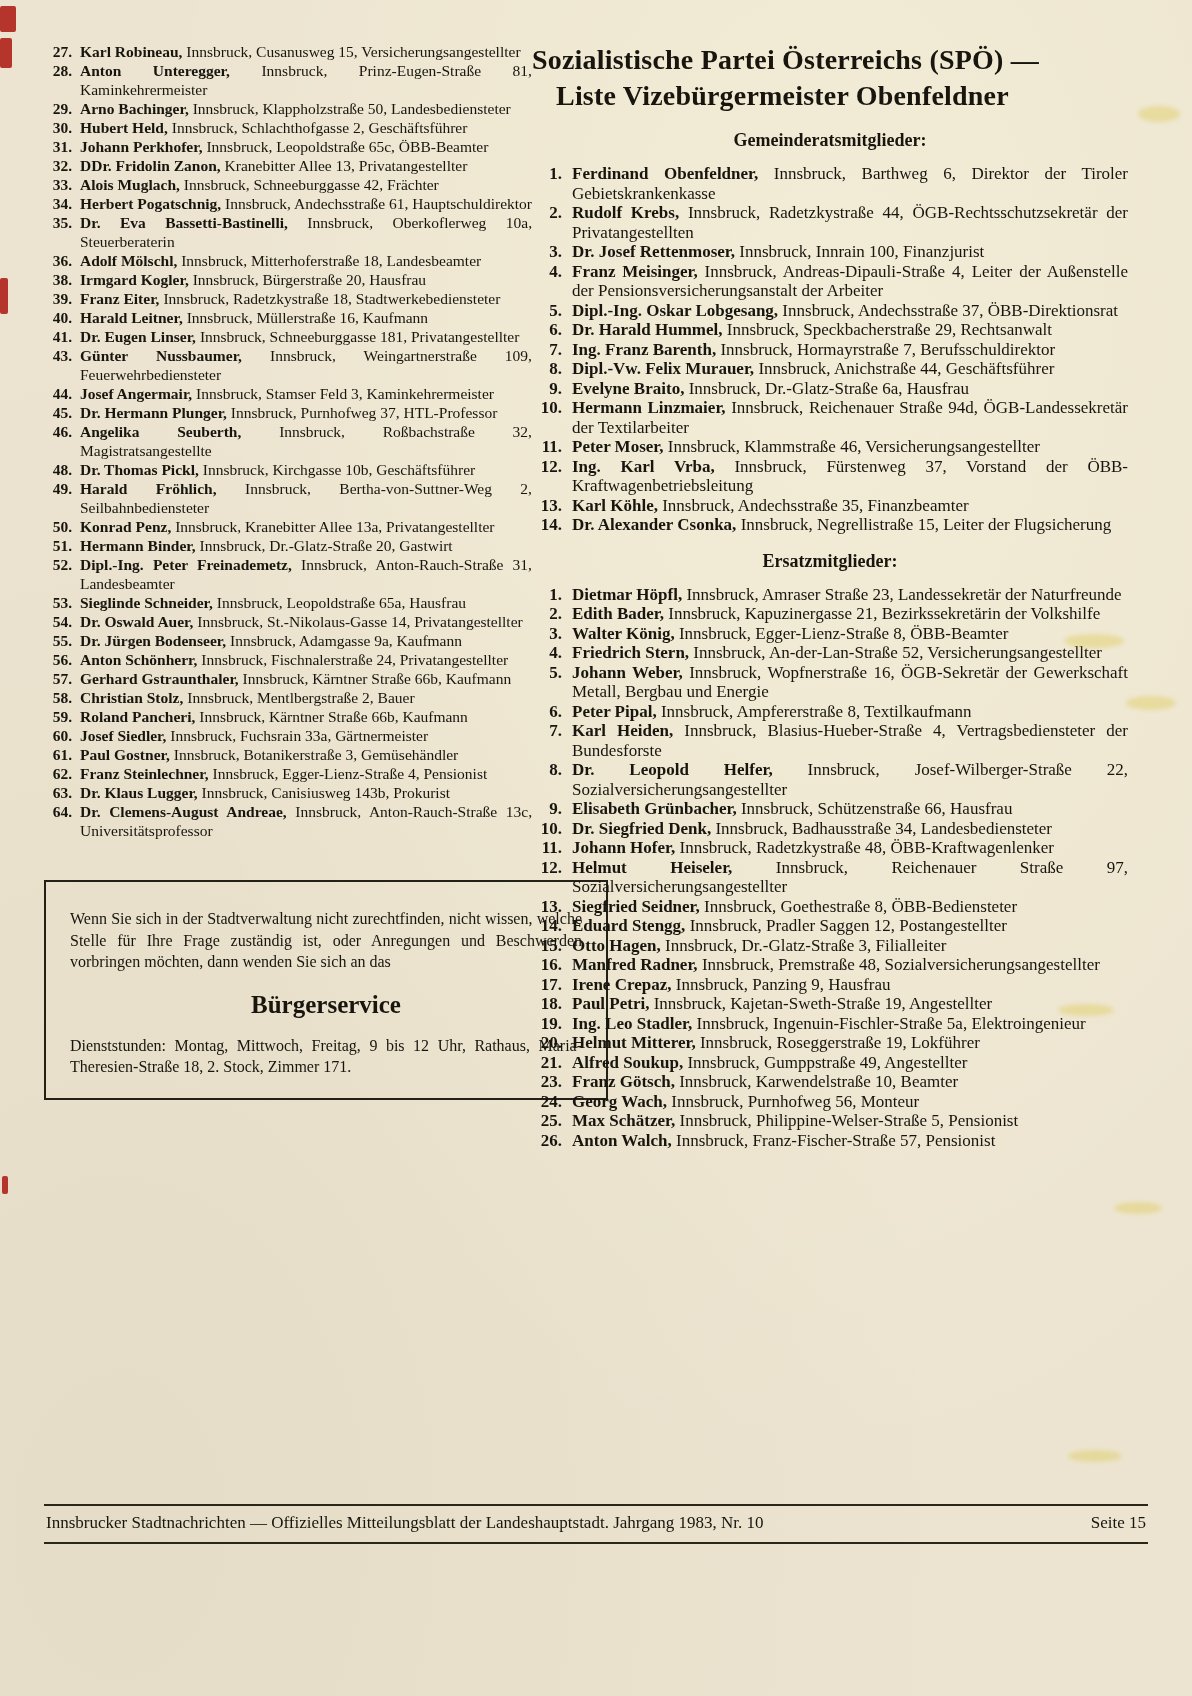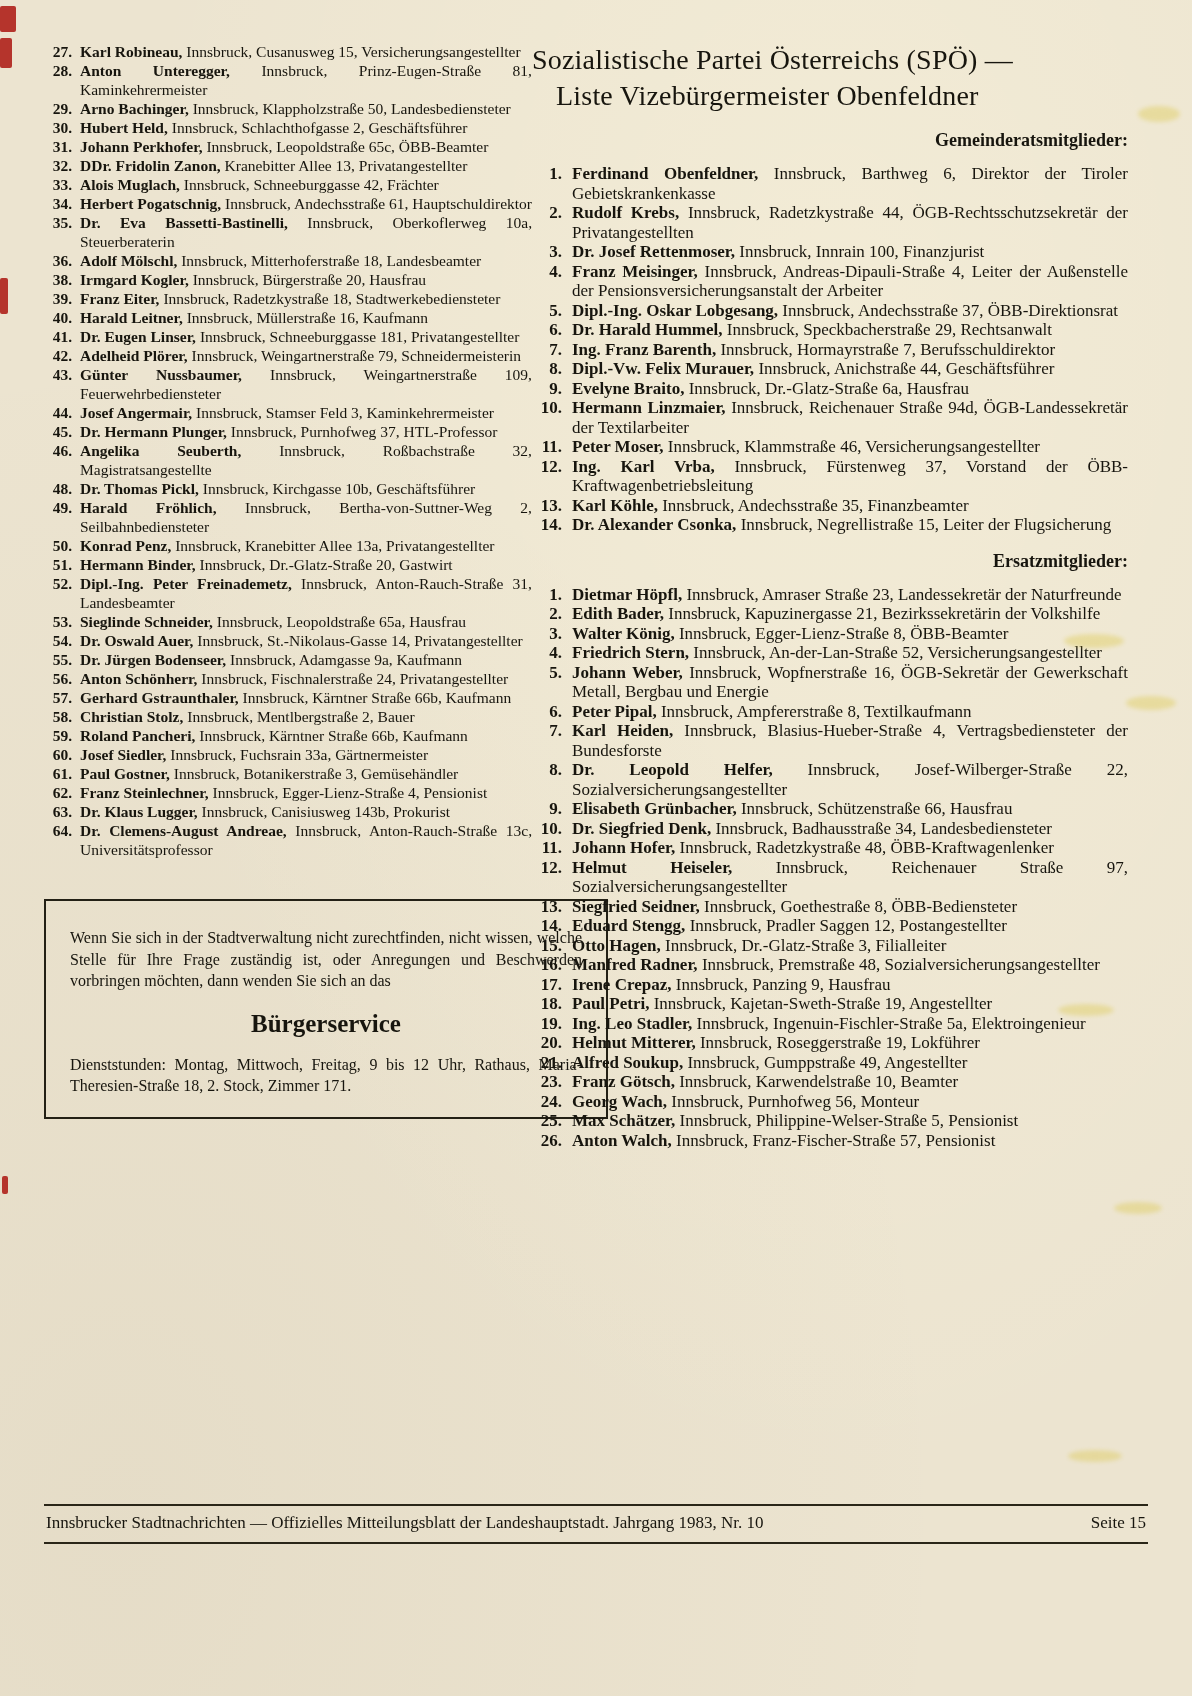--- a/index.html
+++ b/index.html
@@ -26,24 +26,24 @@
   .list .num { display:inline-block; width:28px; margin-right:8px; text-align:right; text-indent:0; font-weight:bold; }
   .list .name { font-weight:bold; }
 
   .col-left .list { font-size:15.5px; line-height:19px; }
 
   .col-right .list { font-size:17px; line-height:19.5px; }
   .col-right .list li { padding-left:40px; text-indent:-40px; }
   .col-right .list .num { width:30px; margin-right:10px; }
 
   
-  .party-title { font-size:28px; line-height:36px; font-weight:normal; letter-spacing:.2px; margin-bottom:14px; }
+  .party-title { font-size:28px; line-height:36px; font-weight:bold; letter-spacing:.2px; margin-bottom:14px; }
   .party-title .t1, .party-title .t2 { display:block; }
   .party-title .t2 { padding-left:24px; }
-  .section-heading { font-size:18px; font-weight:bold; text-align:right; margin:16px 0 13px 0; }
+  .section-heading { font-size:18px; font-weight:bold; text-align:center; margin:16px 0 13px 0; }
 
   
   .service-box { margin-top:40px; border:2px solid #23201５px; border:2px solid #232015; padding:26px 24px 20px 24px; width:564px; }
   .service-box .intro, .service-box .hours { font-size:16px; line-height:21.5px; text-align:justify; }
   .service-box .service-title { font-size:25px; font-weight:bold; margin:18px 0 16px 0;text-align:center; }
 
   
   .footer {
     position:absolute; left:44px; right:44px; top:1504px;
     border-top:2px solid #2a2618; border-bottom:2px solid #2a2618;
@@ -108,21 +108,20 @@
 
 
         <li><span class="num">38.</span><span class="name">Irmgard Kogler,</span> <span class="rest">Innsbruck, Bürgerstraße 20, Hausfrau</span></li>
 
         <li><span class="num">39.</span><span class="name">Franz Eiter,</span> <span class="rest">Innsbruck, Radetzkystraße 18, Stadtwerkebediensteter</span></li>
 
         <li><span class="num">40.</span><span class="name">Harald Leitner,</span> <span class="rest">Innsbruck, Müllerstraße 16, Kaufmann</span></li>
 
         <li><span class="num">41.</span><span class="name">Dr. Eugen Linser,</span> <span class="rest">Innsbruck, Schneeburggasse 181, Privatangestellter</span></li>
 
-        <li><span class="num">42.</span><span class="name">Adelheid Plörer,</span> <span class="rest">Innsbruck, Weingartnerstraße 79, Schneidermeisterin</span></li>
 
         <li><span class="num">43.</span><span class="name">Günter Nussbaumer,</span> <span class="rest">Innsbruck, Weingartnerstraße 109, Feuerwehrbediensteter</span></li>
 
         <li><span class="num">44.</span><span class="name">Josef Angermair,</span> <span class="rest">Innsbruck, Stamser Feld 3, Kaminkehrermeister</span></li>
 
         <li><span class="num">45.</span><span class="name">Dr. Hermann Plunger,</span> <span class="rest">Innsbruck, Purnhofweg 37, HTL-Professor</span></li>
 
         <li><span class="num">46.</span><span class="name">Angelika Seuberth,</span> <span class="rest">Innsbruck, Roßbachstraße 32, Magistratsangestellte</span></li>
 
 

